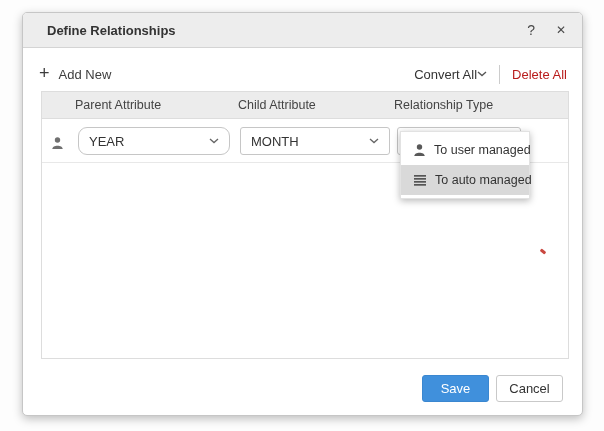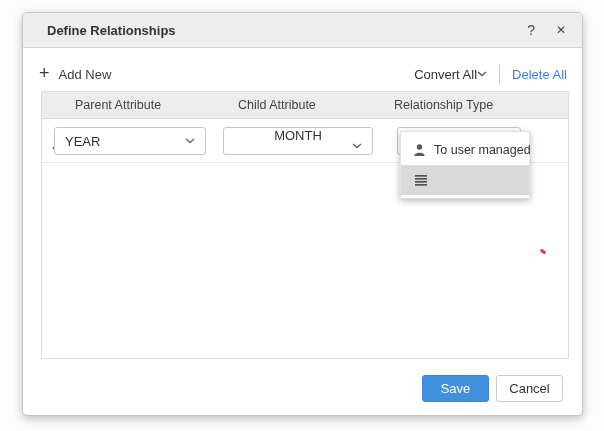--- a/index.html
+++ b/index.html
@@ -23,39 +23,39 @@
   .close-icon{ font-size:12px; color:#4a4a4a; cursor:pointer; font-weight:bold; }
 
   
   .toolbar{ position:absolute; left:16px; right:15px; top:46px; height:30px;
     display:flex; align-items:center; }
   .add-new{ display:flex; align-items:center; gap:9px; font-size:13px; color:#3d3d3d; cursor:pointer; }
   .plus-icon{ font-size:18px; font-weight:400; color:#3d3d3d; line-height:1; margin-top:-2px; }
   .toolbar-right{ margin-left:auto; display:flex; align-items:center; }
   .convert-all{ display:flex; align-items:center; gap:0; font-size:13px; color:#333; cursor:pointer; }
   .v-divider{ width:1px; height:19px; background:#ccc; margin:0 12px; }
-  .delete-all{ font-size:13px; color:#3b82f6; cursor:pointer; }
+  .delete-all{ font-size:13px; color:#b91c1c; cursor:pointer; }
 
   
   .rel-table{ position:absolute; left:18px; top:78px; width:528px; height:268px;
     border:1px solid #ddd; background:#fff; }
   .thead{ position:relative; height:27px; background:#ececec; border-bottom:1px solid #ddd;
     font-size:12.5px; color:#444; }
   .th{ position:absolute; top:6px; white-space:nowrap; }
   .th-parent{ left:33px; } .th-child{ left:196px;text-align:center; } .th-rel{ left:352px; }
   .trow{ position:relative; height:44px; border-bottom:1px solid #e8e8e8; background:#fff; }
   .managed-icon{ position:absolute; left:10px; top:16px; cursor:pointer; }
   .select{
     position:absolute; top:8px; height:28px; background:#fff;
     border:1px solid #c6c6c6; border-radius:3px; display:flex; align-items:center;
     padding:0 10px; font-size:13px; color:#333; cursor:pointer;
   }
   .select .chev{ margin-left:auto; display:flex; }
-  .sel-parent{ left:12px; width:152px; }
-  .sel-child{ left:181px; width:150px;flex-direction:column; }
+  .sel-parent{ left:36px; width:152px;border-radius:9px; }
+  .sel-child{ left:198px; width:150px; }
   .sel-rel{ left:355px; width:124px; }
   .asterisk-tip{ position:absolute; left:498px; top:131px; width:6px; height:3px;
     background:#c9473f; transform:rotate(38deg); z-index:60; border-radius:1px; }
 
   
   .menu{
     position:absolute; left:400px; top:87px; width:130px; z-index:40;
     background:#fff; border:1px solid #e2e2e2; padding:3px 0;
     box-shadow:0 2px 7px rgba(0,0,0,.28);
     margin-top:44px;
@@ -164,15 +164,16 @@
     </div>
     <div class="menu-item highlight">
       <span class="mi">
         <svg width="12" height="11" viewBox="0 0 12 11" fill="#555">
           <rect y="0" width="12" height="1.7"></rect>
           <rect y="3" width="12" height="1.7"></rect>
           <rect y="6" width="12" height="1.7"></rect>
           <rect y="9" width="12" height="1.7"></rect>
         </svg>
       </span>
+      <span>To auto managed</span>
     </div>
   </div>
 </div>
 
 </body></html>

